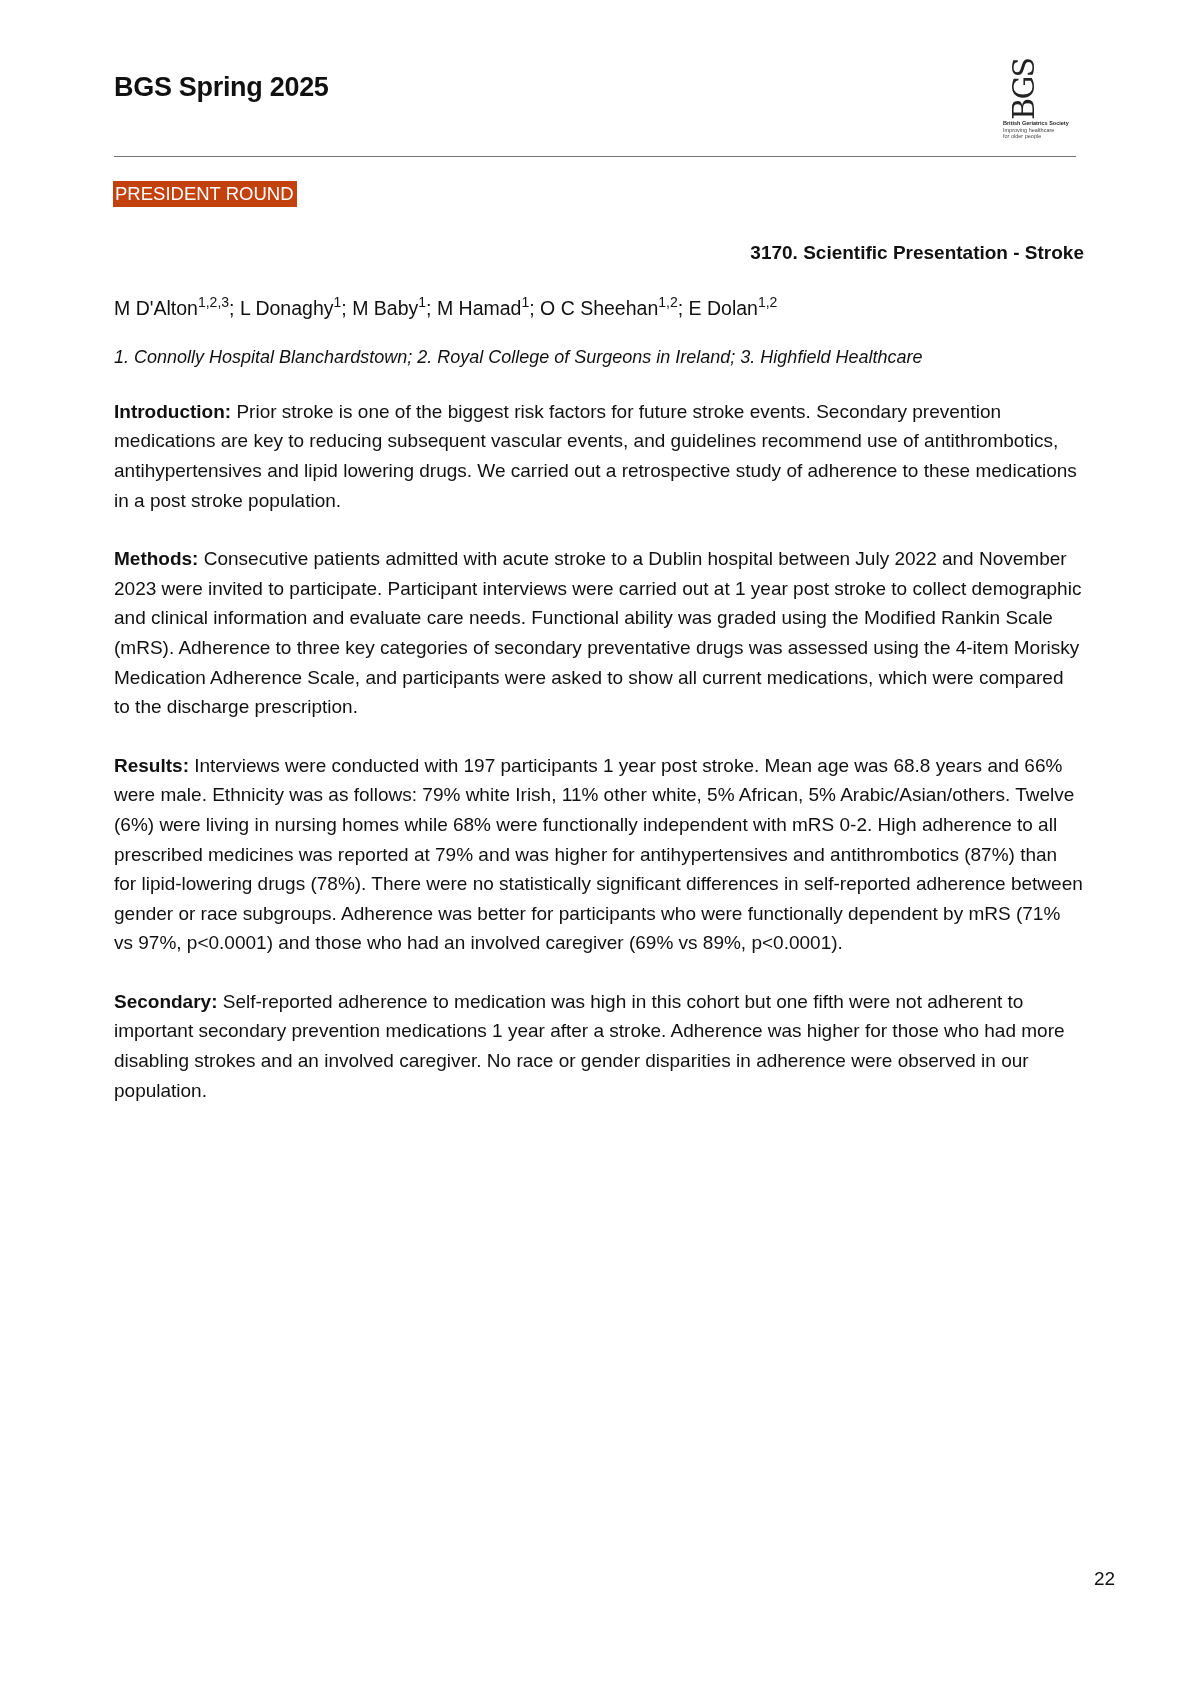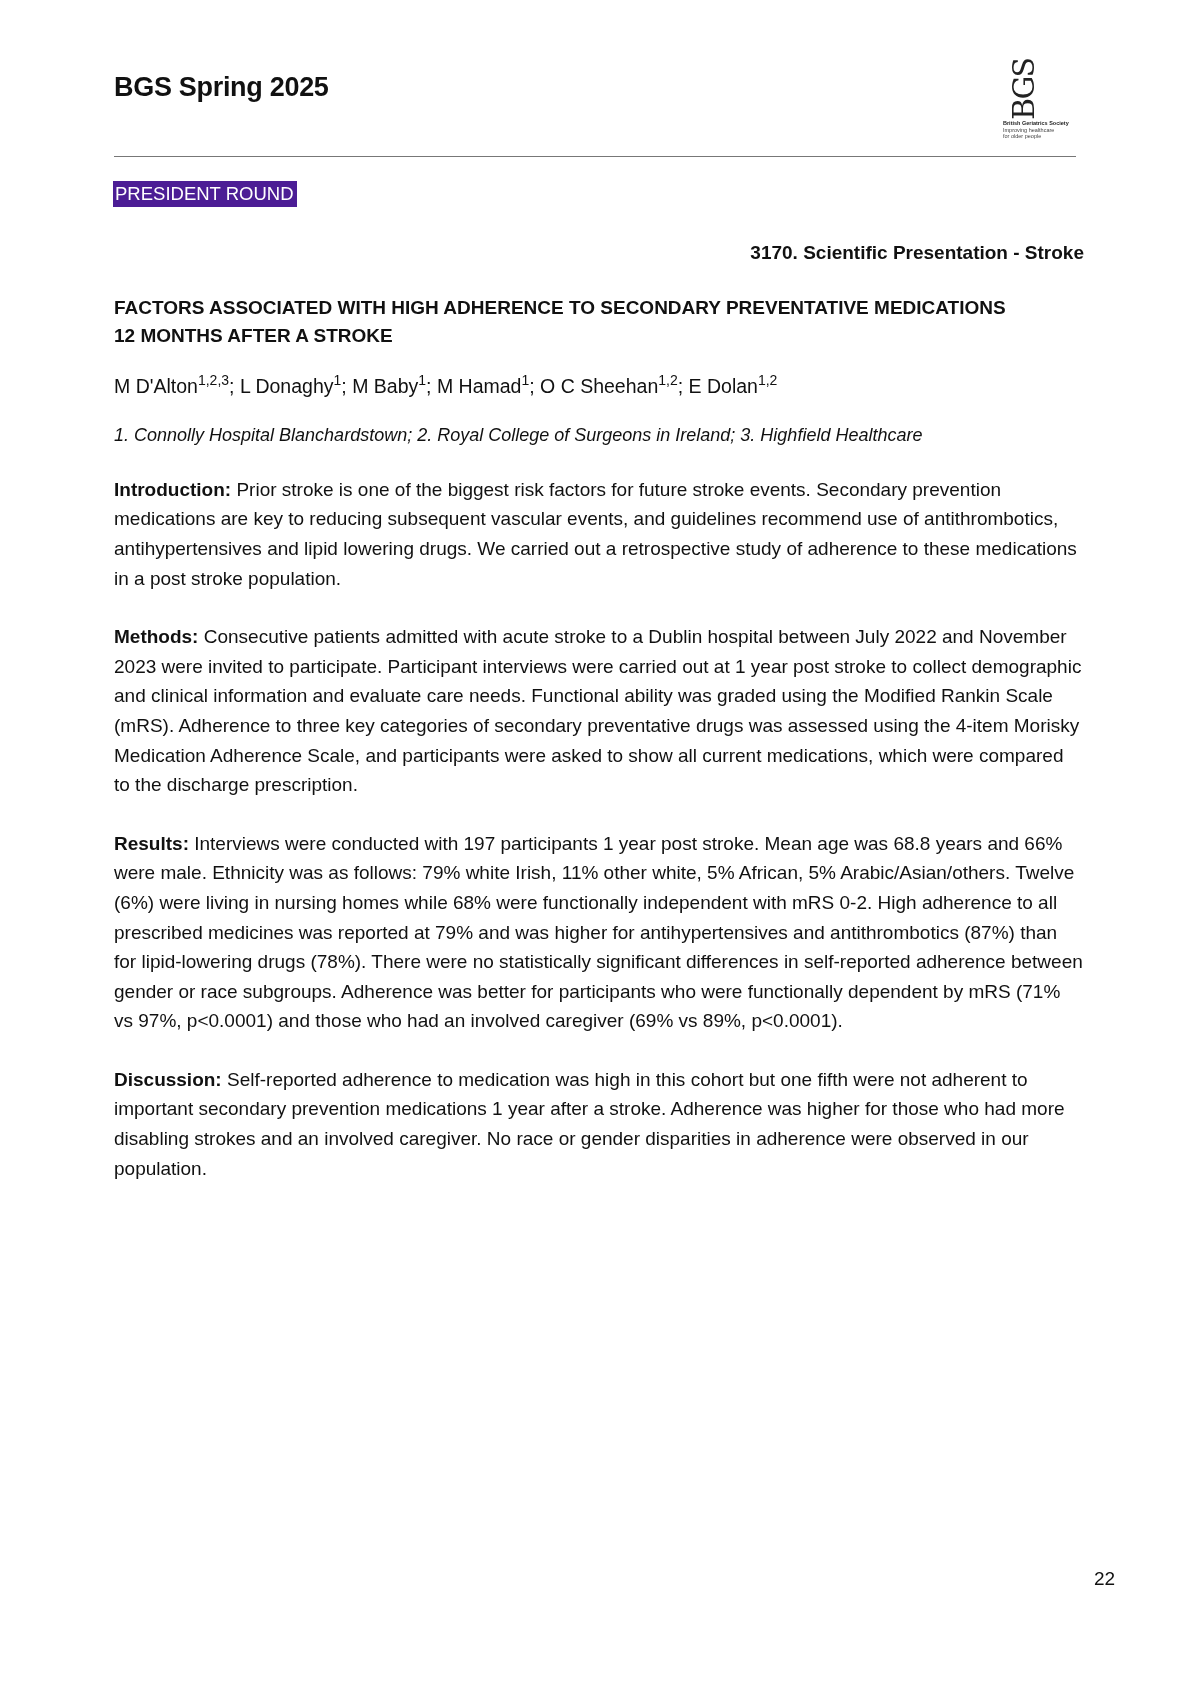--- a/index.html
+++ b/index.html
@@ -69,21 +69,21 @@
       left: 114px;
       top: 156px;
       width: 962px;
       height: 0;
       border-top: 1.5px solid #777;
     }
     .round-badge {
       position: absolute;
       left: 113px;
       top: 181px;
-      background: #4c1d95;
+      background: #c2410c;
       color: #ffffff;
       font-size: 18.5px;
       padding: 2px 3px 2px 2px;
       line-height: 22px;
     }
     .content {
       position: absolute;
       left: 114px;
       top: 238px;
       width: 970px;
@@ -147,39 +147,35 @@
   </div>
 </div>
 
 <div class="rule"></div>
 
 <div class="round-badge">PRESIDENT ROUND</div>
 
 <div class="content">
   <div class="session">3170. Scientific Presentation - Stroke</div>
 
-  <div class="title">
-    <div>FACTORS ASSOCIATED WITH HIGH ADHERENCE TO SECONDARY PREVENTATIVE MEDICATIONS</div>
-    <div>12 MONTHS AFTER A STROKE</div>
-  </div>
 
   <div class="authors" id="authors"><span>M D'Alton</span><sup>1,2,3</sup>; <span>L Donaghy</span><sup>1</sup>; <span>M Baby</span><sup>1</sup>; <span>M Hamad</span><sup>1</sup>; <span>O C Sheehan</span><sup>1,2</sup>; <span>E Dolan</span><sup>1,2</sup></div>
 
   <div class="affiliations">1. Connolly Hospital Blanchardstown; 2. Royal College of Surgeons in Ireland; 3. Highfield Healthcare</div>
 
   <div class="section">
     <span class="label">Introduction:</span><span> Prior stroke is one of the biggest risk factors for future stroke events. Secondary prevention medications are key to reducing subsequent vascular events, and guidelines recommend use of antithrombotics, antihypertensives and lipid lowering drugs. We carried out a retrospective study of adherence to these medications in a post stroke population.</span>
   </div>
 
   <div class="section">
     <span class="label">Methods:</span><span> Consecutive patients admitted with acute stroke to a Dublin hospital between July 2022 and November 2023 were invited to participate. Participant interviews were carried out at 1 year post stroke to collect demographic and clinical information and evaluate care needs. Functional ability was graded using the Modified Rankin Scale (mRS). Adherence to three key categories of secondary preventative drugs was assessed using the 4-item Morisky Medication Adherence Scale, and participants were asked to show all current medications, which were compared to the discharge prescription.</span>
   </div>
 
   <div class="section">
     <span class="label">Results:</span><span> Interviews were conducted with 197 participants 1 year post stroke. Mean age was 68.8 years and 66% were male. Ethnicity was as follows: 79% white Irish, 11% other white, 5% African, 5% Arabic/Asian/others. Twelve (6%) were living in nursing homes while 68% were functionally independent with mRS 0-2. High adherence to all prescribed medicines was reported at 79% and was higher for antihypertensives and antithrombotics (87%) than for lipid-lowering drugs (78%). There were no statistically significant differences in self-reported adherence between gender or race subgroups. Adherence was better for participants who were functionally dependent by mRS (71% vs 97%, p&lt;0.0001) and those who had an involved caregiver (69% vs 89%, p&lt;0.0001).</span>
   </div>
 
   <div class="section">
-    <span class="label">Discussion:</span><span> Self-reported adherence to medication was high in this cohort but one fifth were not adherent to important secondary prevention medications 1 year after a stroke. Adherence was higher for those who had more disabling strokes and an involved caregiver. No race or gender disparities in adherence were observed in our population.</span>
+    <span class="label">Secondary:</span><span> Self-reported adherence to medication was high in this cohort but one fifth were not adherent to important secondary prevention medications 1 year after a stroke. Adherence was higher for those who had more disabling strokes and an involved caregiver. No race or gender disparities in adherence were observed in our population.</span>
   </div>
 </div>
 
 <div class="page-number">22</div>
 
 </body></html>

